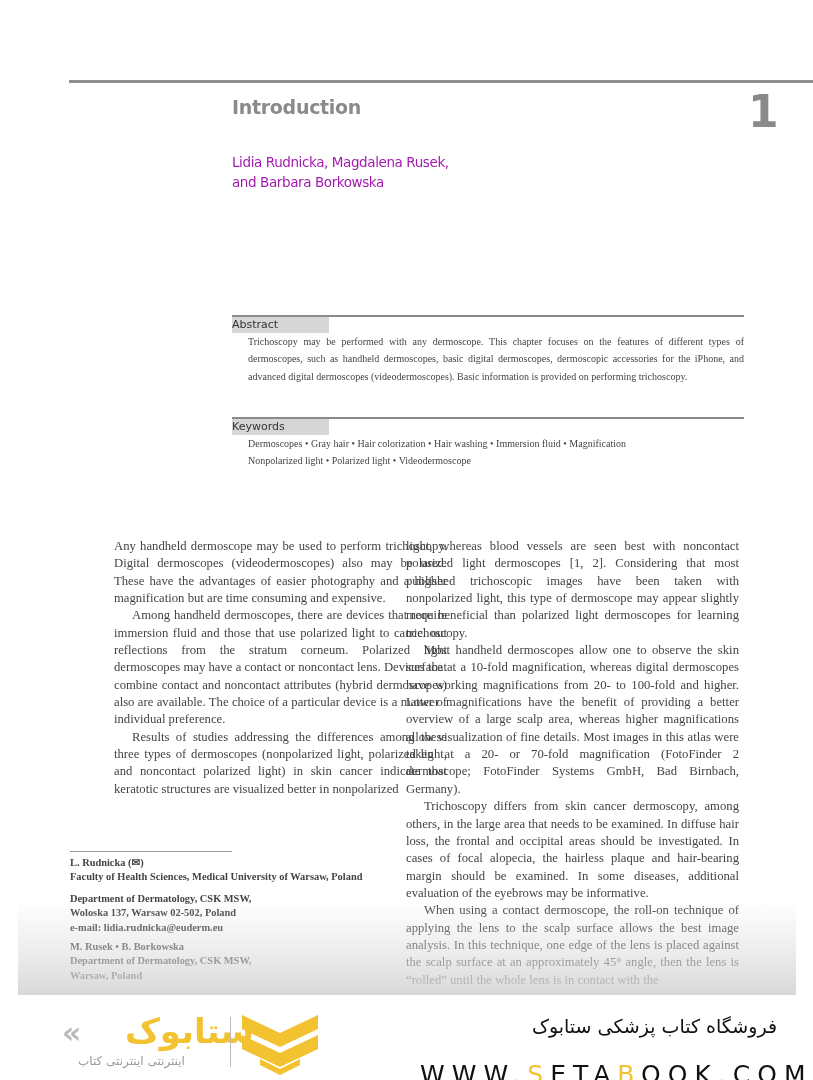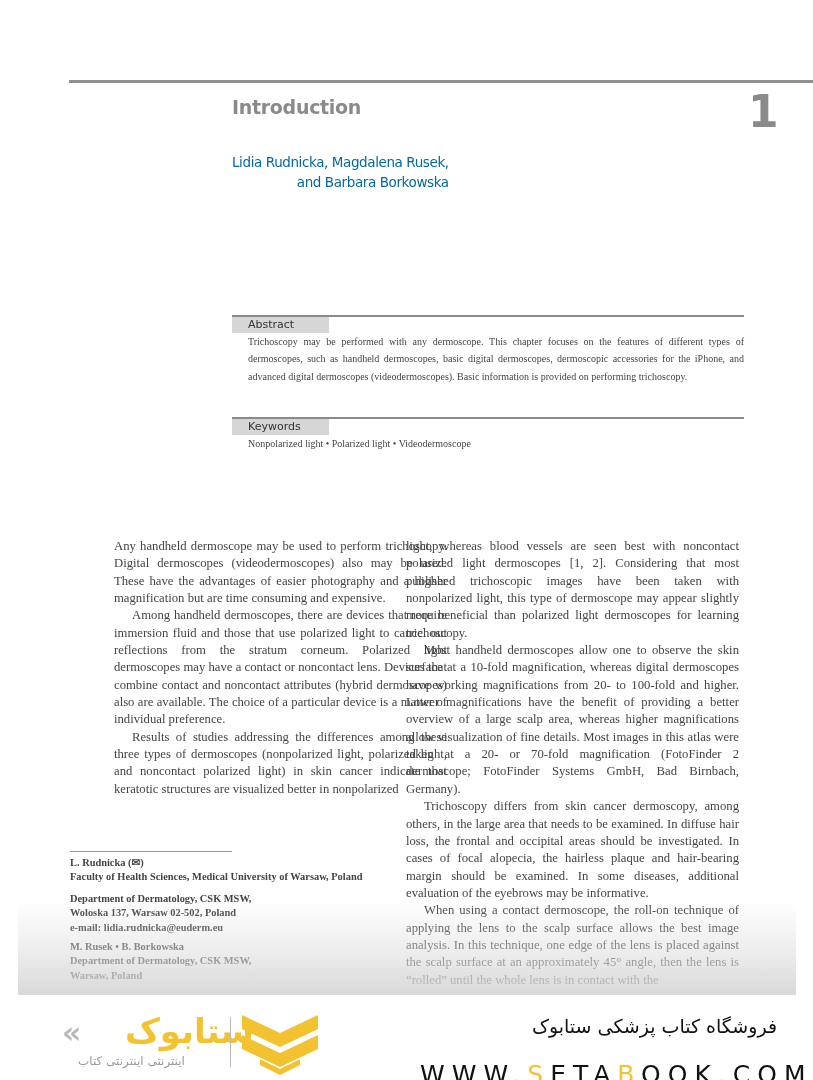--- a/index.html
+++ b/index.html
@@ -2,25 +2,25 @@
 <html><head>
   <meta charset="utf-8">
   <style>
     * { box-sizing: border-box; margin: 0; padding: 0; }
     html, body { width: 813px; height: 1080px; background: #ffffff; overflow: hidden; }
     body { position: relative; font-family: "Liberation Serif", serif; color: #3a3a3a; }
 
     .top-rule { position: absolute; left: 69px; top: 80px; width: 744px; height: 3px; background: #8f8f8f; }
     .chapter-title { position: absolute; left: 232px; top: 96px; font-family: "DejaVu Sans", sans-serif; font-weight: bold; font-size: 19px; color: #8a8a8a; letter-spacing: -0.3px; }
     .chapter-number { position: absolute; left: 748px; top: 90px; font-family: "DejaVu Sans", sans-serif; font-weight: bold; font-size: 44px; color: #8a8a8a; line-height: 1; }
-    .authors { position: absolute; left: 232px; top: 152px; font-family: "DejaVu Sans", sans-serif; font-size: 13.5px; line-height: 20px; color: #0369a1; letter-spacing: -0.4px; text-align: right; }
+    .authors { position: absolute; left: 232px; top: 152px; font-family: "DejaVu Sans", sans-serif; font-size: 13.5px; line-height: 20px; color: #a21caf; letter-spacing: -0.4px; }
 
     .box { position: absolute; left: 232px; width: 512px; }
     .box-rule { height: 2px; background: #8a8a8a; }
-    .box-label { display: block; width: 97px; height: 16px; background: #d6d6d6; font-family: "DejaVu Sans", sans-serif; font-size: 11px; color: #333; padding-left: 16px; line-height: 16px; }
+    .box-label { display: block; width: 97px; height: 16px; background: #d6d6d6; font-family: "DejaVu Sans", sans-serif; font-size: 11px; color: #333; line-height: 16px; }
     .box-text { padding-left: 16px; font-size: 10px; line-height: 17.3px; text-align: justify; color: #444; }
     .abstract-box { top: 315px; }
     .keywords-box { top: 417px; }
     .kw-line { white-space: nowrap; }
 
     .col { position: absolute; width: 333px; font-size: 12.7px; line-height: 17.35px; text-align: justify; color: #444; }
     .col-left { left: 70px; top: 538px; margin-left: 44px; }
     .col-right { left: 406px; top: 538px; }
     .col p { text-indent: 0; }
     .col p.indent { text-indent: 18px; }
@@ -58,20 +58,21 @@
 <section class="box abstract-box">
   <div class="box-rule"></div>
   <span class="box-label">Abstract</span>
   <p class="box-text">Trichoscopy may be performed with any dermoscope. This chapter focuses on the features of different types of dermoscopes, such as handheld dermoscopes, basic digital dermoscopes, dermoscopic accessories for the iPhone, and advanced digital dermoscopes (videodermoscopes). Basic information is provided on performing trichoscopy.</p>
 </section>
 
 <section class="box keywords-box">
   <div class="box-rule"></div>
   <span class="box-label">Keywords</span>
   <div class="box-text">
+    <div class="kw-line">Dermoscopes • Gray hair • Hair colorization • Hair washing • Immersion fluid • Magnification</div>
     <div class="kw-line">Nonpolarized light • Polarized light • Videodermoscope</div>
   </div>
 </section>
 
 <div class="col col-left">
   <p>Any handheld dermoscope may be used to perform trichoscopy. Digital dermoscopes (videodermoscopes) also may be used. These have the advantages of easier photography and a higher magnification but are time consuming and expensive.</p>
   <p class="indent">Among handheld dermoscopes, there are devices that require immersion fluid and those that use polarized light to cancel out reflections from the stratum corneum. Polarized light dermoscopes may have a contact or noncontact lens. Devices that combine contact and noncontact attributes (hybrid dermoscopes) also are available. The choice of a particular device is a matter of individual preference.</p>
   <p class="indent">Results of studies addressing the differences among these three types of dermoscopes (nonpolarized light, polarized light, and noncontact polarized light) in skin cancer indicate that keratotic structures are visualized better in nonpolarized</p>
 </div>
 

